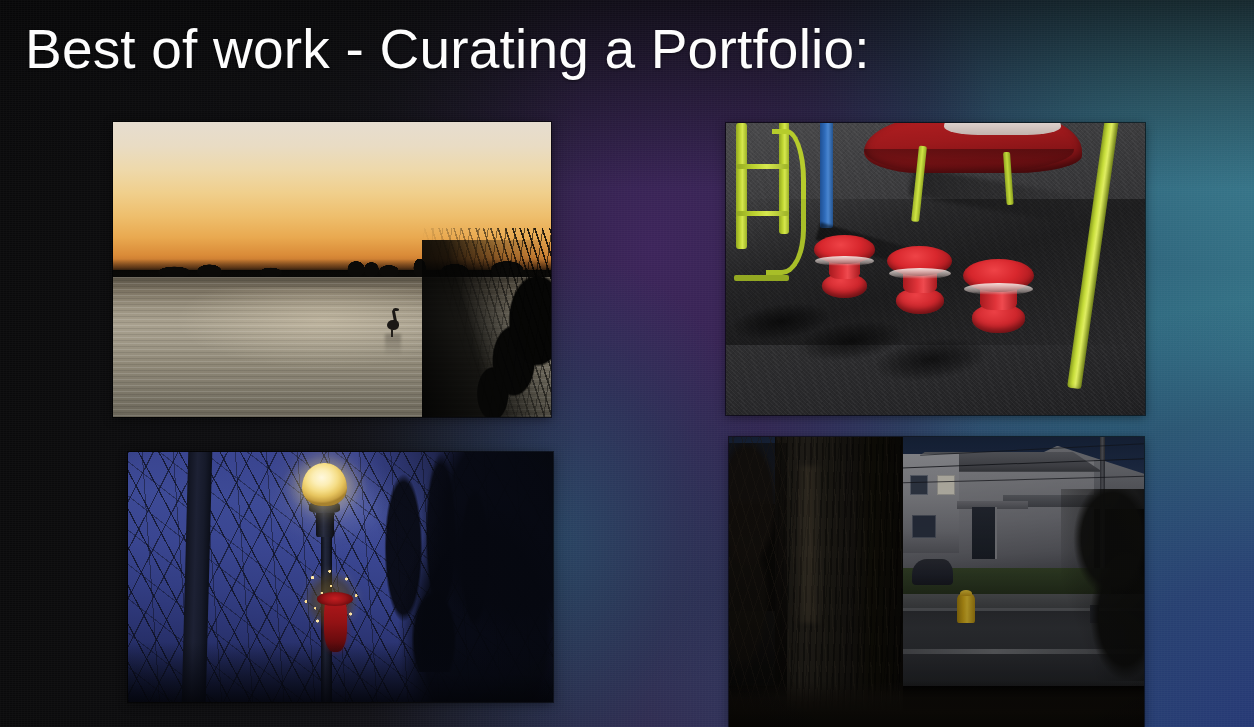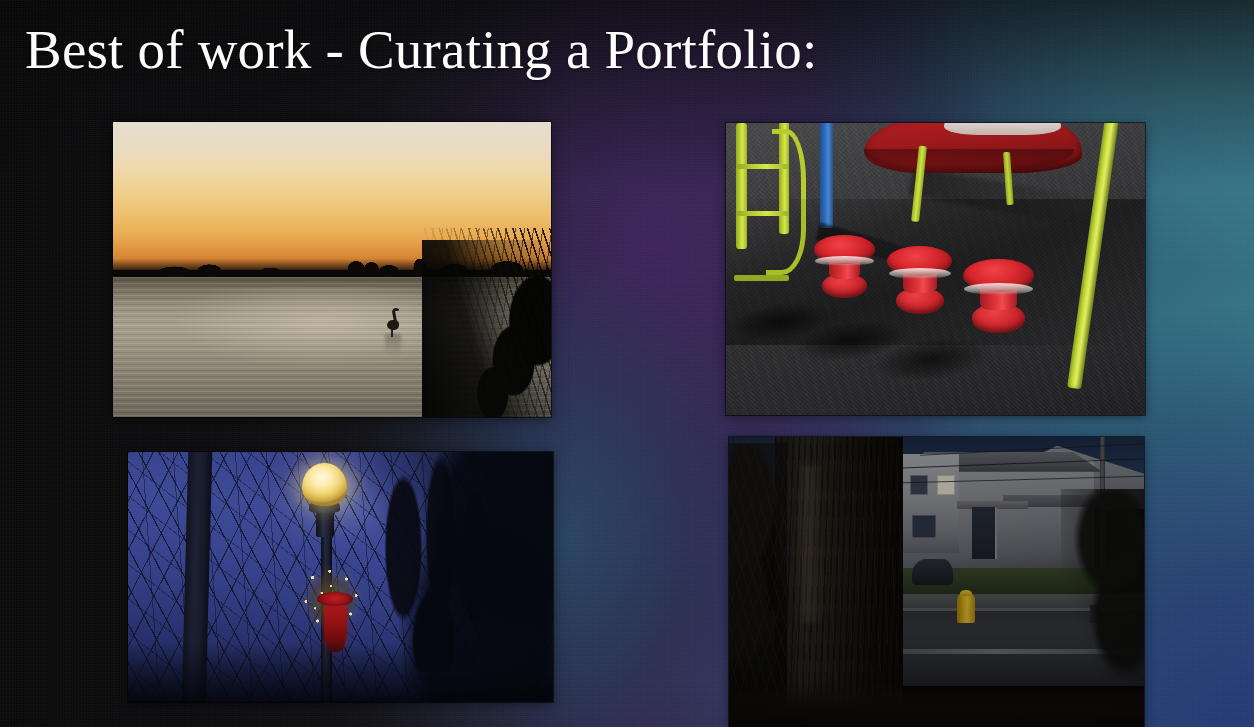--- a/index.html
+++ b/index.html
@@ -82,21 +82,21 @@
       repeating-linear-gradient(0deg, rgba(255,255,255,.5) 0 1px, rgba(0,0,0,0) 1px 2px),
       repeating-linear-gradient(90deg, rgba(255,255,255,.35) 0 1px, rgba(0,0,0,0) 1px 3px);
   }
 
   
   #title {
     position:absolute;
     left:25px; top:18px;
     width:1180px;
     color:#fdfdfd;
-    font-family:Liberation Serif, serif;
+    font-family:Liberation Sans, sans-serif;
     font-size:55px;
     font-weight:400;
     letter-spacing:.2px;
     line-height:1.16;
     white-space:nowrap;
     text-shadow:0 1px 3px rgba(0,0,0,.55);
   }
 
   
   .photo {

